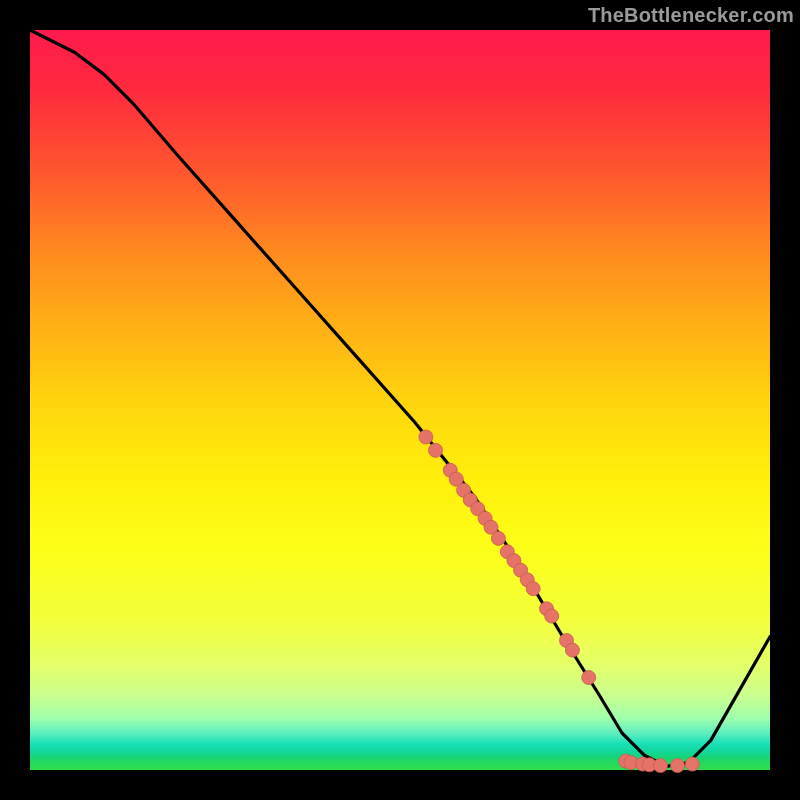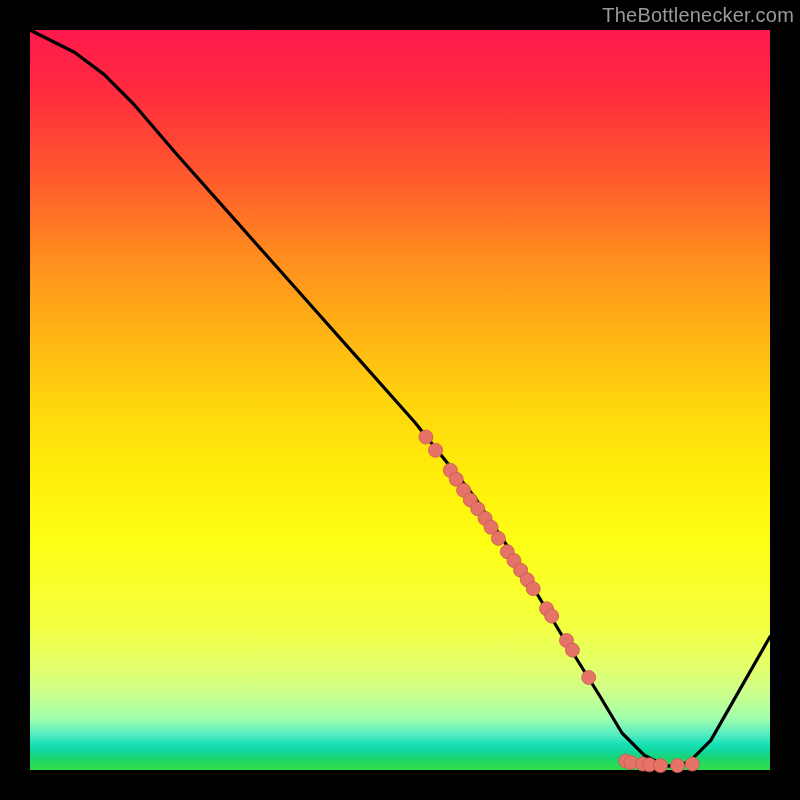--- a/index.html
+++ b/index.html
@@ -53,21 +53,21 @@
     width: 740px;
     height: 740px;
     overflow: visible;
   }
   .watermark {
     position: absolute;
     right: 6px;
     top: 4px;
     color: #9a9a9a;
     font-size: 20px;
-    font-weight: 400;
+    font-weight: 700;
     letter-spacing: 0.2px;
     user-select: none;
   }
 </style>
 </head>
 <body>
 
 <div class="stage">
 
   <div class="watermark">TheBottlenecker.com</div>

